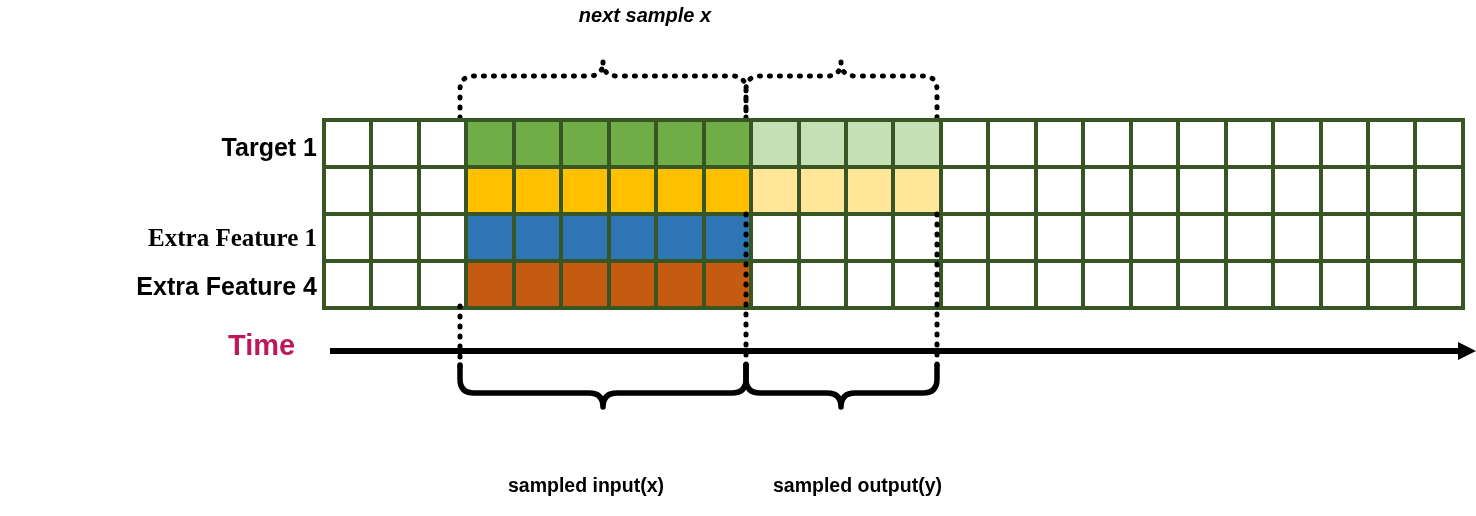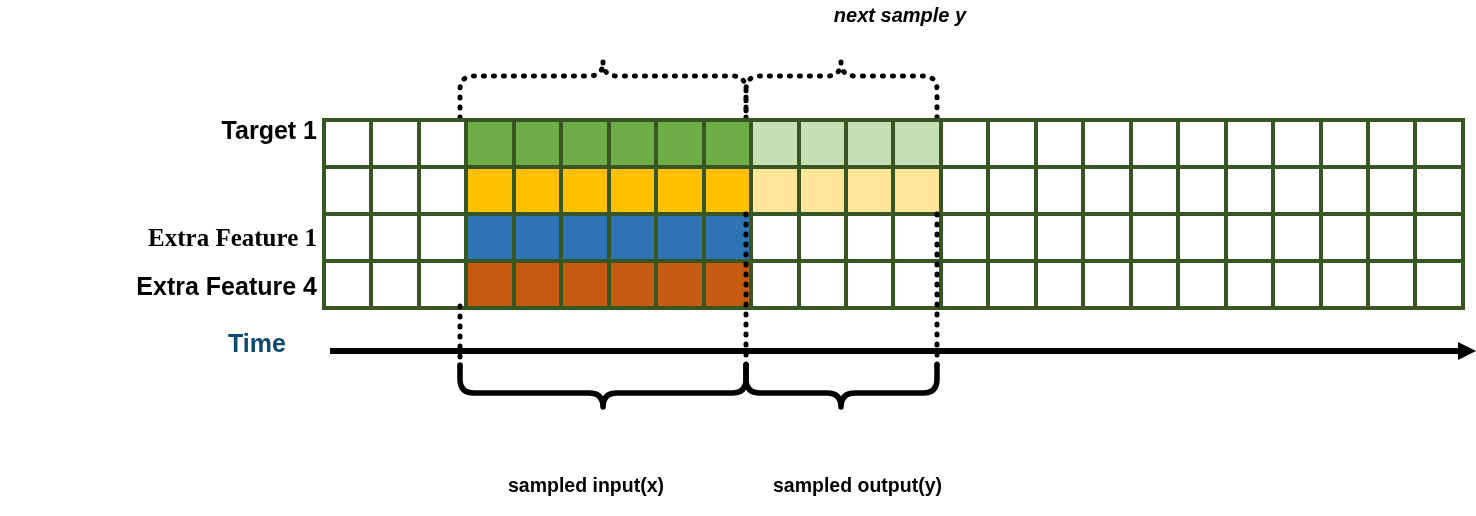--- a/index.html
+++ b/index.html
@@ -65,23 +65,23 @@
     min-height: 0;
   }
   .cell {
     flex: 1 1 0;
     background: #ffffff;
     min-width: 0;
   }
 
   
   #time-label {
-    font-size: 25px;
+    font-size: 29px;
     font-weight: 700;
-    color: #0c4a6e;
+    color: #be185d;
     left: 228px; top: 329px;
     white-space: nowrap;
   }
   #time-axis { left: 330px; top: 341px; width: 1146px; height: 20px; }
 
   
   .overlay { left: 0; top: 0; width: 1476px; height: 516px; pointer-events: none; }
 
   
   .annot {
@@ -93,32 +93,32 @@
   }
   #annot-input  { left: 508px; top: 423px; }
   #annot-output { left: 773px; top: 423px; }
 </style>
 </head>
 <body>
 
 <div id="stage">
 
 
-  <div class="abs top-caption" id="cap-y" style="left:775px; top:4px; width:250px;">next sample y</div>
+  <div class="abs top-caption" id="cap-x" style="left:520px; top:4px; width:250px;">next sample x</div>
 
   <svg class="abs overlay" id="top-braces" viewBox="0 0 1476 516">
 
     <path d="M 460,118 L 460,90 Q 460,76 474,76 L 589,76 Q 603,76 603,62
              M 603,62 Q 603,76 617,76 L 732,76 Q 746,76 746,90 L 746,118" fill="none" stroke="#000000" stroke-width="5" stroke-dasharray="1 9" stroke-linecap="round"></path>
 
     <path d="M 746,118 L 746,90 Q 746,76 760,76 L 827,76 Q 841,76 841,62
              M 841,62 Q 841,76 855,76 L 923,76 Q 937,76 937,90 L 937,118" fill="none" stroke="#000000" stroke-width="5" stroke-dasharray="1 9" stroke-linecap="round"></path>
   </svg>
 
-  <div class="abs row-label" style="top:106px;">Target 1</div>
+  <div class="abs row-label" style="top:123px;">Target 1</div>
   <div class="abs row-label" style="top:214px;font-family:Liberation Serif, serif;">Extra Feature 1</div>
   <div class="abs row-label" style="top:262px;">Extra Feature 4</div>
 
   <div class="abs" id="grid" style="background: rgb(55, 86, 35);">
       <div class="grid-row">
         <div class="cell" style="background: rgb(255, 255, 255);"></div>
         <div class="cell" style="background: rgb(255, 255, 255);"></div>
         <div class="cell" style="background: rgb(255, 255, 255);"></div>
         <div class="cell" style="background: rgb(112, 173, 71);"></div>
         <div class="cell" style="background: rgb(112, 173, 71);"></div>

